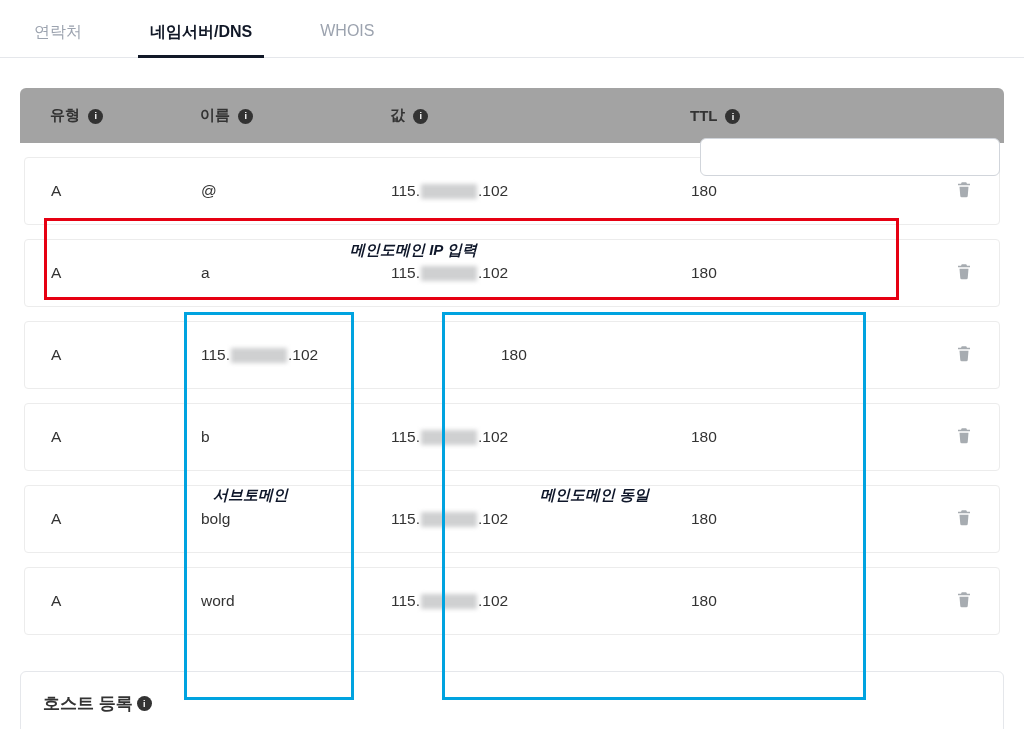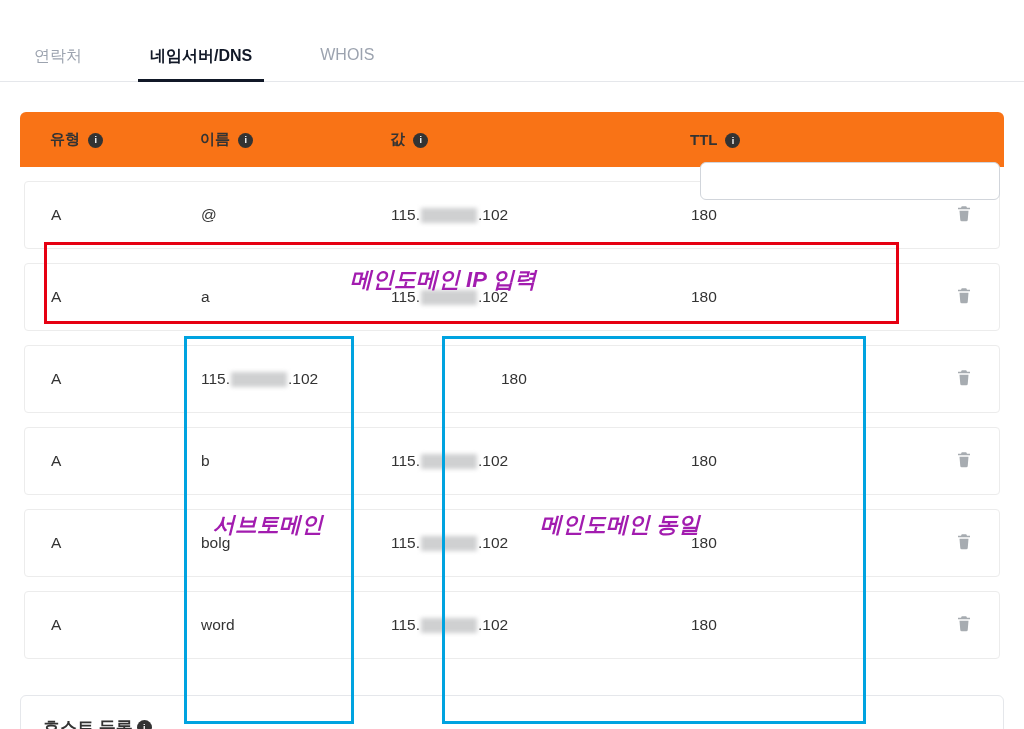--- a/index.html
+++ b/index.html
@@ -10,21 +10,20 @@
     width: 1024px;
   }
   .container { padding: 0 20px 20px 20px; position: relative; }
 
   
   .tabs {
     display: flex;
     gap: 60px;
     border-bottom: 1px solid #e5e7eb;
     padding: 12px 30px 0 30px;
-    margin-top: 24px;
   }
   .tab {
     padding: 10px 4px 14px 4px;
     position: relative;
     font-size: 16px;
     color: #9ca3af;
     cursor: pointer;
   }
   .tab.active {
     color: #111827;
@@ -35,21 +34,21 @@
     position: absolute;
     left: -8px; right: -8px; bottom: -1px;
     height: 3px;
     background: #111827;
   }
 
   
   .thead {
     display: flex;
     align-items: center;
-    background: #f97316;
+    background: #a3a3a3;
     padding: 18px 30px;
     font-weight: 700;
     color: #333;
     font-size: 15px;
     border-top-left-radius: 6px;
     border-top-right-radius: 6px;
     margin-top: 30px;
   }
   .col-type  { width: 150px; }
   .col-name  { width: 190px; }
@@ -122,22 +121,22 @@
   }
   .anno-blue-2 {
     left: 442px; width: 424px;
     top: 224px; height: 388px;
     border: 3px solid #00a3e0;
   }
   .anno-text {
     position: absolute;
     font-style: italic;
     font-weight: 800;
-    font-size: 22px;
-    color: #a21caf;
+    font-size: 15px;
+    color: #0f172a;
     text-shadow: 0 0 1px rgba(255,255,255,0.6);
     pointer-events: none;
     z-index: 6;
     white-space: nowrap;
     text-align: center;
   }
   .anno-text.t1 { left: 350px; top: 153px; }
   .anno-text.t2 { left: 213px;  top: 398px; }
   .anno-text.t3 { left: 540px; top: 398px; }
 

